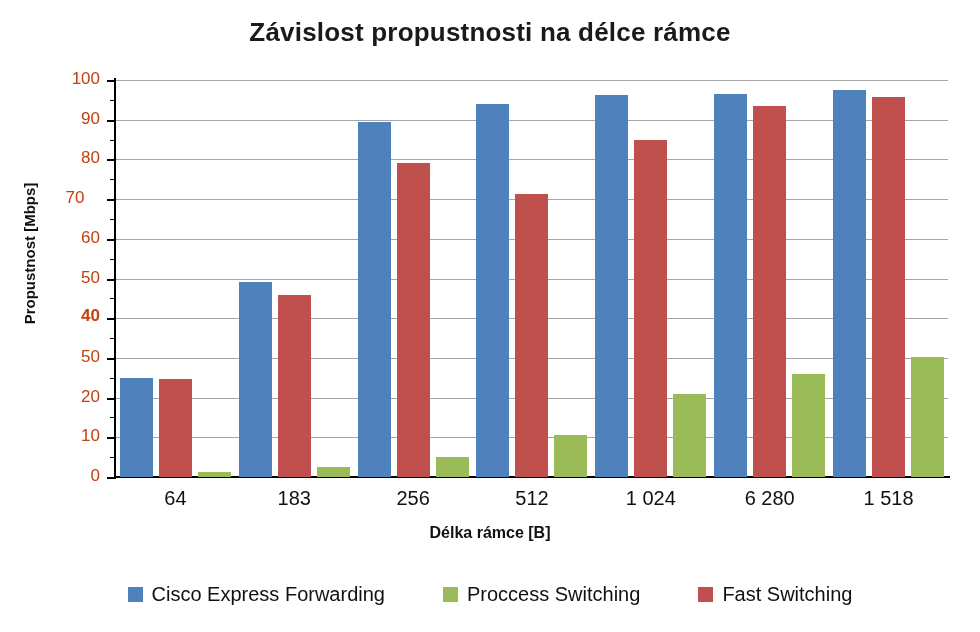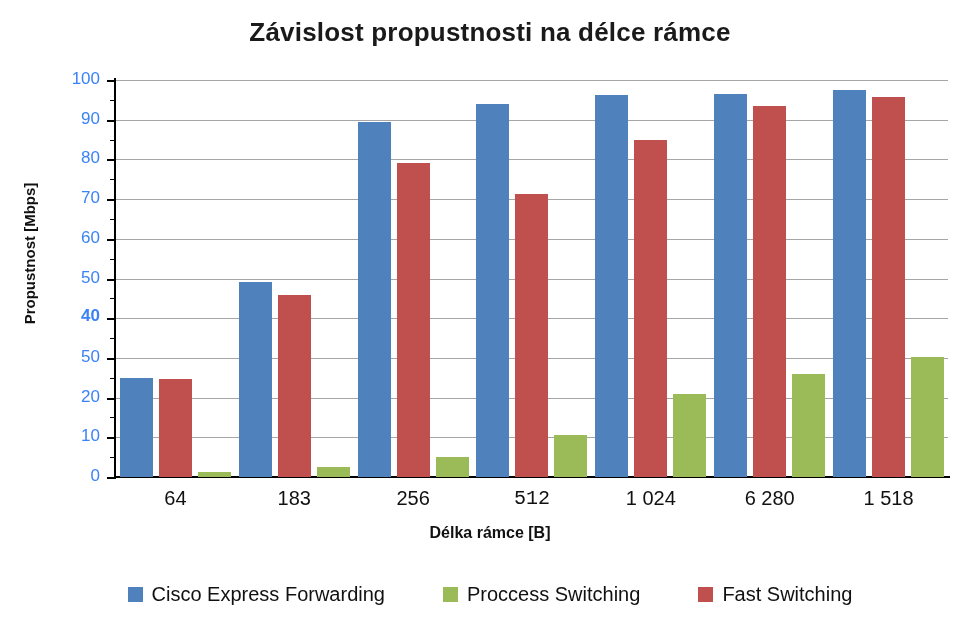--- a/index.html
+++ b/index.html
@@ -105,21 +105,21 @@
     width: 6px;
     height: 1px;
     background: #000000;
   }
   .y-label {
     position: absolute;
     right: 0;
     width: 50px;
     text-align: right;
     font-size: 17px;
-    color: #3b82f6;
+    color: #c2410c;
   }
   #y-labels {
     position: absolute;
     left: 48px;
     top: 0;
     width: 52px;
     height: 632px;
   }
 
   
@@ -249,21 +249,21 @@
       <div class="y-tick-major" style="top: 80px;"></div>
     </div>
   <div id="y-labels">
       <div class="y-label" style="top: 466px;">0</div>
       <div class="y-label" style="top: 426.3px;">10</div>
       <div class="y-label" style="top: 386.6px;">20</div>
       <div class="y-label" style="top: 346.9px;">50</div>
       <div class="y-label" style="top: 306px; font-weight: bold;">40</div>
       <div class="y-label" style="top: 267.5px;">50</div>
       <div class="y-label" style="top: 227.8px;">60</div>
-      <div class="y-label" style="top: 188.1px;">70</div>
+      <div class="y-label" style="top: 188.1px; text-align: center;">70</div>
       <div class="y-label" style="top: 148.4px;">80</div>
       <div class="y-label" style="top: 108.7px;">90</div>
       <div class="y-label" style="top: 69px;">100</div>
     </div>
 
   <div id="bars-layer">
       <div class="bar-group" style="left: 0px; width: 118.857px;">
         <div class="bar series-0" title="Cisco Express Forwarding: 25" style="left: 3.92857px; width: 33px; height: 99.25px; background: rgb(79, 129, 189);"></div>
         <div class="bar series-1" title="Fast Switching: 24.7" style="left: 42.9286px; width: 33px; height: 98.059px; background: rgb(192, 80, 77);"></div>
         <div class="bar series-2" title="Proccess Switching: 1.3" style="left: 81.9286px; width: 33px; height: 5.161px; background: rgb(155, 187, 89);"></div>
@@ -297,21 +297,21 @@
         <div class="bar series-0" title="Cisco Express Forwarding: 97.6" style="left: 3.92857px; width: 33px; height: 387.472px; background: rgb(79, 129, 189);"></div>
         <div class="bar series-1" title="Fast Switching: 95.6" style="left: 42.9286px; width: 33px; height: 379.532px; background: rgb(192, 80, 77);"></div>
         <div class="bar series-2" title="Proccess Switching: 30.2" style="left: 81.9286px; width: 33px; height: 119.894px; background: rgb(155, 187, 89);"></div>
       </div>
     </div>
 
   <div id="x-labels">
       <div class="x-label" style="left: 0px; width: 118.857px;">64</div>
       <div class="x-label" style="left: 118.857px; width: 118.857px;">183</div>
       <div class="x-label" style="left: 237.714px; width: 118.857px;">256</div>
-      <div class="x-label" style="left: 356.571px; width: 118.857px; font-family: Liberation Mono, monospace;">512</div>
+      <div class="x-label" style="left: 356.571px; width: 118.857px;">512</div>
       <div class="x-label" style="left: 475.429px; width: 118.857px;">1 024</div>
       <div class="x-label" style="left: 594.286px; width: 118.857px;">6 280</div>
       <div class="x-label" style="left: 713.143px; width: 118.857px;">1 518</div>
     </div>
   <div id="x-axis-title">Délka rámce [B]</div>
 
   <div id="legend">
       <div class="legend-item">
         <span class="legend-swatch" style="background: rgb(79, 129, 189);"></span>
         <span class="legend-label">Cisco Express Forwarding</span>

